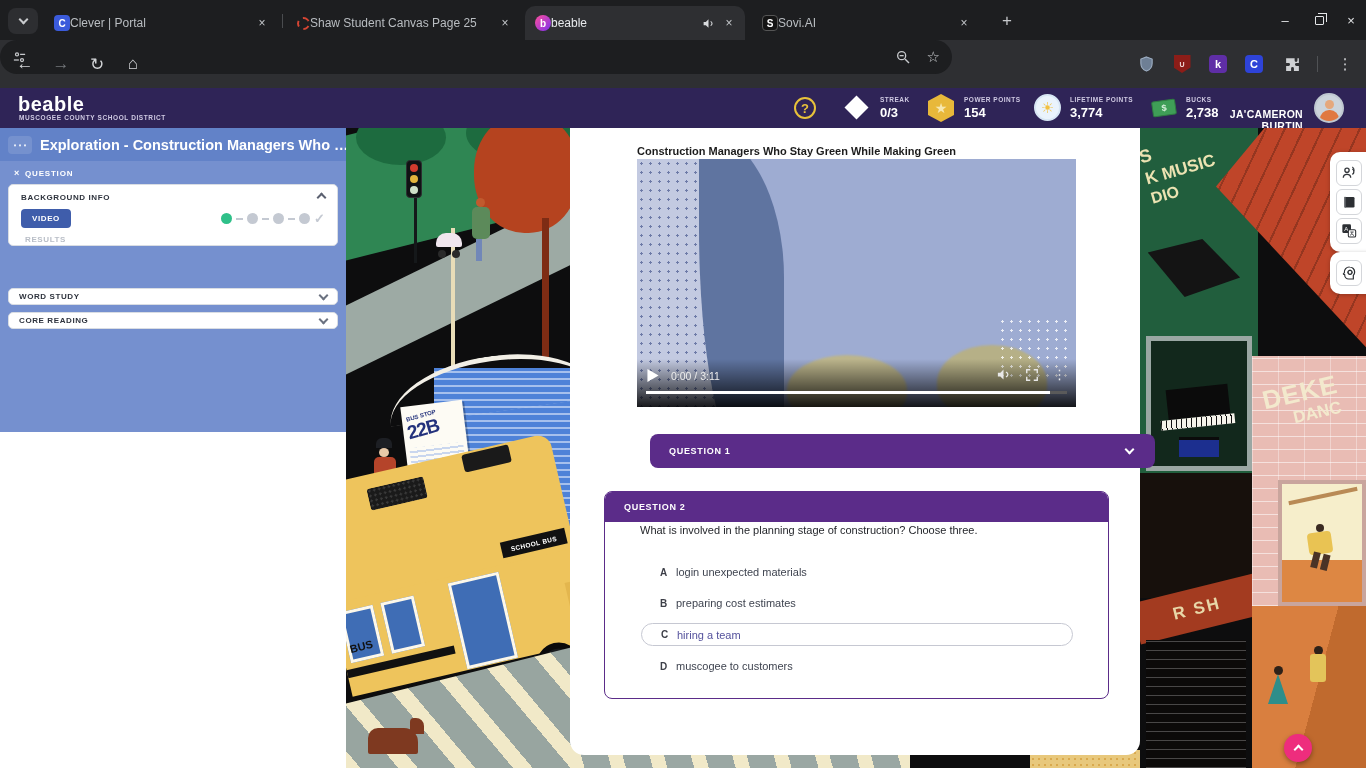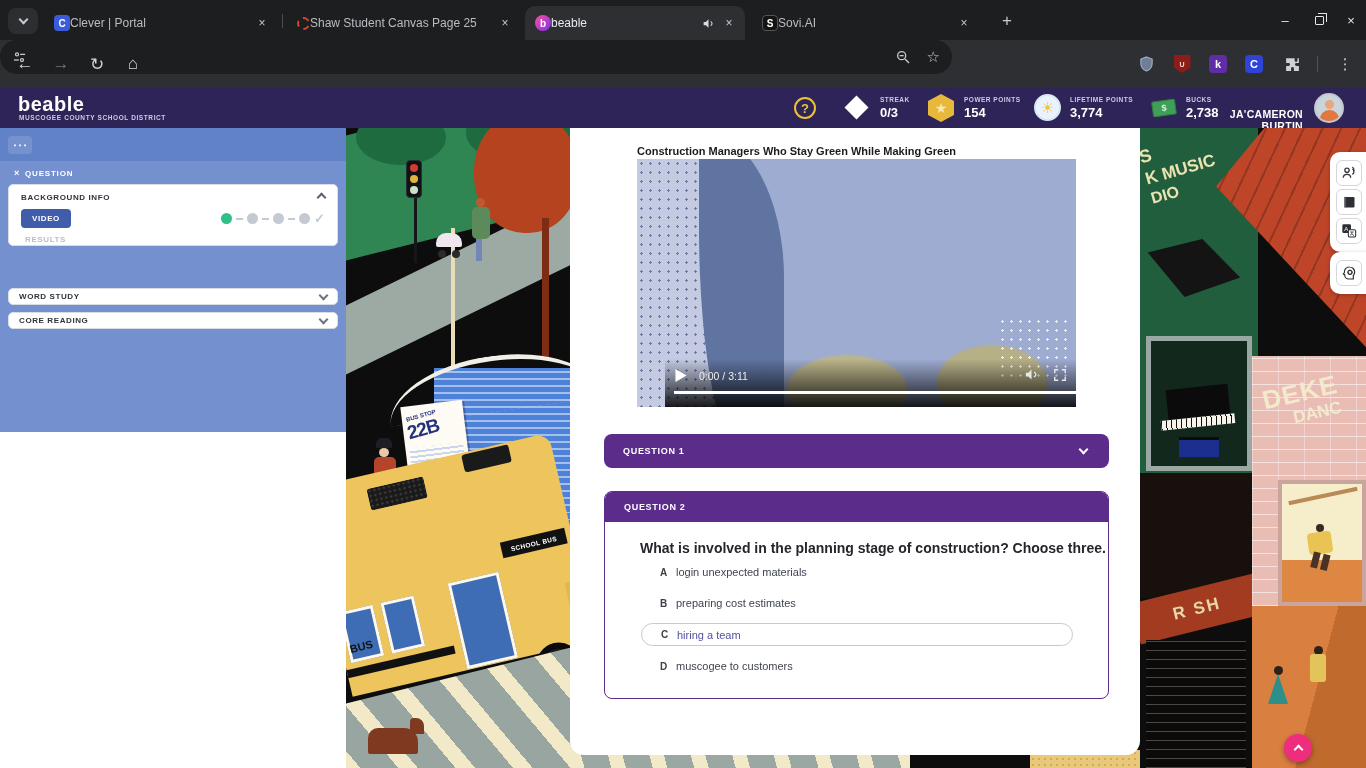--- a/index.html
+++ b/index.html
@@ -76,29 +76,29 @@
   
   .mainpanel { left:570px; top:128px; width:570px; height:627px; background:#fff; border-radius:0 0 14px 14px; }
   .video-title { left:67px; top:17px; font-size:11px; font-weight:bold; color:#1c1c1c; }
   .video { left:67px; top:31px; width:439px; height:248px; background:#a9b7d6; overflow:hidden; }
   .vp-dotpanel { left:0; top:0; width:98px; height:248px; background:#e9ebef;
      background-image:radial-gradient(circle, #55618c 1.1px, transparent 1.2px); background-size:9px 9px; }
   .vp-curve { left:62px; top:-30px; width:85px; height:330px; background:#3d5680; border-radius:0 100% 0 55% / 0 45% 0 70%; }
   .vp-haze { left:0; top:0; width:439px; height:248px; background:rgba(142,158,205,.42); }
   .vp-hat { background:#dcc65e; border-radius:50% 50% 45% 45%; filter:blur(1px); }
   .vp-dots2 { right:8px; bottom:30px; width:70px; height:60px; background-image:radial-gradient(circle, rgba(255,255,255,.8) 1px, transparent 1.1px); background-size:9px 9px; }
-  .vp-controls { left:0; bottom:0; width:439px; height:48px; background:linear-gradient(transparent, rgba(0,0,0,.88)); color:#eee;margin-left:28px; }
+  .vp-controls { left:0; bottom:0; width:439px; height:48px; background:linear-gradient(transparent, rgba(0,0,0,.88)); color:#eee; }
   .vp-time { font-size:10.5px; color:#ececec; }
   .vp-progress { left:9px; bottom:13px; width:421px; height:3px; background:#5a5a5a; }
   .vp-progress .played { width:100%; height:3px; background:#fff; width:404px; }
   .qbar { left:34px; width:505px; height:34px; background:#5b2c89; border-radius:8px; color:#fff; display:flex; align-items:center; }
   .qlabel { font-size:9px; font-weight:bold; letter-spacing:.7px; margin-left:19px; flex:1; }
   .qcard { left:34px; top:363px; width:505px; height:208px; background:#fff; border:1.5px solid #5b2c89; border-radius:8px; overflow:hidden; }
   .qcard-head { left:0; top:0; width:100%; height:30px; background:#5b2c89; color:#fff; display:flex; align-items:center; }
-  .prompt { left:35px; top:48px; font-size:14px; font-weight:bold; color:#24262b; }
+  .prompt { left:35px; top:32px; font-size:11px; font-weight:normal; color:#24262b; }
   .opt-letter { font-size:10px; font-weight:bold; color:#3d3f48; width:16px; }
   .opt-text { font-size:11px; color:#3f4450; }
   .opt-row { left:55px; height:22px; display:flex; align-items:center; }
   .opt-pill { left:36px; width:432px; height:23px; border:1px solid #c6c8d2; border-radius:12px; display:flex; align-items:center; padding-left:19px; }
   .opt-pill .opt-text { color:#54519c; }
 
   
   .side-tools { width:40px; background:#fff; border-radius:10px 0 0 10px; box-shadow:0 1px 4px rgba(0,0,0,.25); padding:5px 0 5px 6px; }
   .tool-btn { width:26px; height:26px; border:1px solid #d4d6da; border-radius:6px; margin:3px 0; display:flex; align-items:center; justify-content:center; color:#3a3d42; background:#fff; }
   .scrolltop { left:1284px; top:734px; width:28px; height:28px; border-radius:50%; background:#ee2d7d; display:flex; align-items:center; justify-content:center; color:#fff; box-shadow:0 2px 5px rgba(0,0,0,.35); }
@@ -363,20 +363,21 @@
       <div style="position:absolute;left:22px;top:60px;width:9px;height:9px;border-radius:50%;background:#2e2118;"></div>
       <div style="position:absolute;left:16px;top:68px;width:20px;height:30px;background:#2e8e8a;clip-path:polygon(50% 0,100% 100%,0 100%);"></div>
       <div style="position:absolute;left:62px;top:40px;width:9px;height:9px;border-radius:50%;background:#2e2118;"></div>
       <div style="position:absolute;left:58px;top:48px;width:16px;height:28px;background:#e3c45a;border-radius:3px;"></div>
     </div>
   </div>
 
   <div class="a sidebar">
     <div class="lesson-titlebar">
       <div class="menu-dots">⋯</div>
+      <div class="lesson-title">Exploration - Construction Managers Who …</div>
     </div>
 
     <div class="a bluezone">
       <div class="a collapse-row">
         <span style="font-size:9px;">×</span>
         <span>QUESTION</span>
       </div>
 
       <div class="a panel-card flex" style="left:8px;top:127px;width:330px;height:17px;padding:0 10px;justify-content:space-between;">
         <span class="sec-title">WORD STUDY</span>
@@ -439,21 +440,21 @@
               <path d="M3 9V3h6M15 3h6v6M21 15v6h-6M9 21H3v-6"></path>
             </svg>
           <span style="color:#e8e8e8;font-size:13px;">⋮</span>
         </div>
         <div class="a vp-progress">
             <div class="played"></div>
           </div>
       </div>
     </div>
 
-    <div class="a qbar" style="top:306px;">
+    <div class="a qbar" style="top:306px;margin-left:46px;">
       <span class="qlabel">QUESTION 1</span>
       <span class="chev down" style="margin-right:22px;margin-top:-3px;"></span>
     </div>
 
     <div class="a qcard">
       <div class="a qcard-head">
         <span class="qlabel">QUESTION 2</span>
       </div>
       <div class="a prompt">What is involved in the planning stage of construction? Choose three.</div>
 

